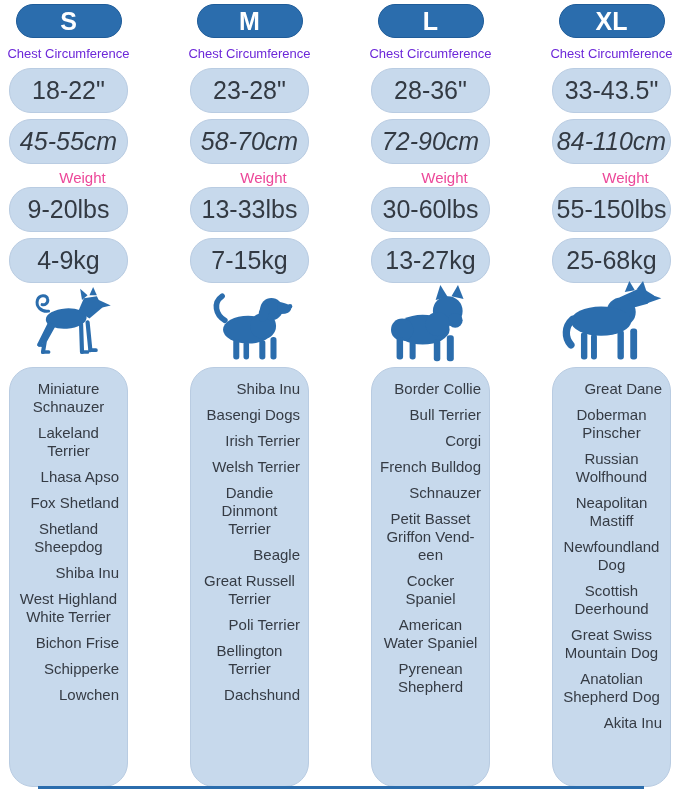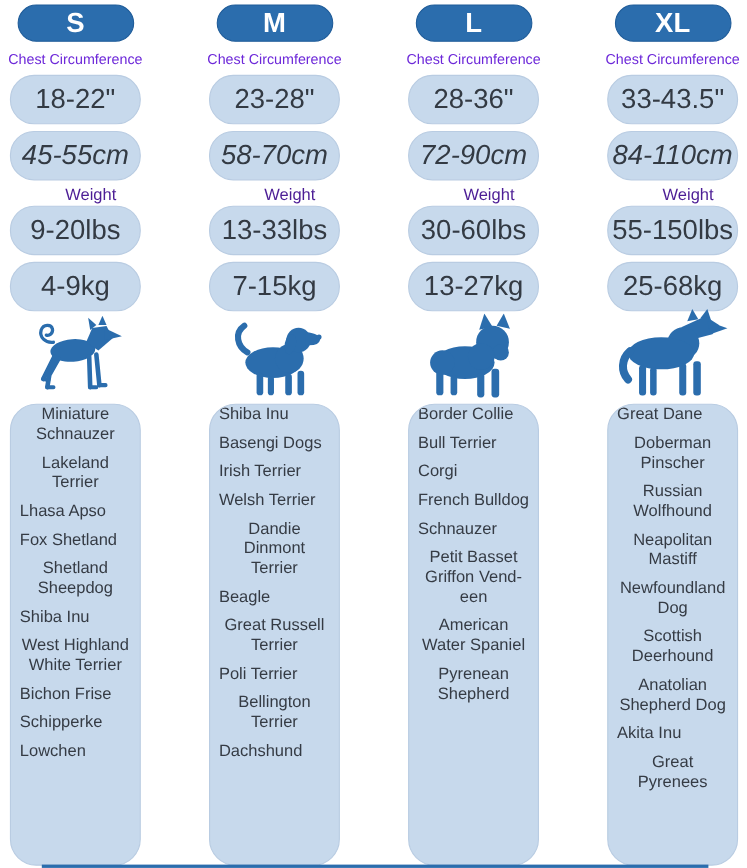--- a/index.html
+++ b/index.html
@@ -29,21 +29,21 @@
     font-size:25px;font-weight:bold;
     display:flex;align-items:center;justify-content:center;
     line-height:1;
   }
   .chest-label{
     margin-top:8px;height:16px;line-height:16px;
     font-size:13px;color:#6d28d9;white-space:nowrap;
   }
   .weight-label{
     margin-top:5px;height:18px;line-height:18px;
-    font-size:15px;color:#4c1d95;margin-left:28px;
+    font-size:15px;color:#ec4899;margin-left:28px;
   }
   .value-pill{
     width:119px;height:45px;
     box-sizing:border-box;
     background:#c7d9ec;
     border:1px solid #b9cce2;
     border-radius:22px;
     color:#333a43;
     font-size:25px;
     display:flex;align-items:center;justify-content:center;
@@ -56,22 +56,22 @@
     display:flex;align-items:flex-end;justify-content:center;
     overflow:visible;
   }
   .breed-panel{
     margin-top:2px;margin-bottom:2px;
     width:119px;flex:1 1 auto;
     box-sizing:border-box;
     background:#c7d9ec;
     border:1px solid #b9cce2;
     border-radius:24px;
-    padding:0 8px;
-    display:flex;flex-direction:column;align-items:flex-start;
+    padding:12px 8px;
+    display:flex;flex-direction:column;align-items:flex-end;
     overflow:hidden;
   }
   .breed{
     font-size:15px;line-height:1.2;
     color:#353b44;text-align:center;
     margin-bottom:8px;
   }
   .bottom-crop-bar{
     position:absolute;left:38px;bottom:0;
     width:606px;height:3px;
@@ -190,20 +190,21 @@
         </g>
       </svg>
     </div>
     <div class="breed-panel">
       <div class="breed">Border Collie</div>
       <div class="breed">Bull Terrier</div>
       <div class="breed">Corgi</div>
       <div class="breed">French Bulldog</div>
       <div class="breed">Schnauzer</div>
       <div class="breed">Petit Basset Griffon Vend-een</div>
+      <div class="breed">Cocker Spaniel</div>
       <div class="breed">American Water Spaniel</div>
       <div class="breed">Pyrenean Shepherd</div>
     </div>
   </div>
 
   <div class="col">
     <div class="size-pill">
         <span>XL</span>
       </div>
     <div class="chest-label">Chest Circumference</div>
@@ -229,20 +230,20 @@
         </g>
       </svg>
     </div>
     <div class="breed-panel">
       <div class="breed">Great Dane</div>
       <div class="breed">Doberman Pinscher</div>
       <div class="breed">Russian Wolfhound</div>
       <div class="breed">Neapolitan Mastiff</div>
       <div class="breed">Newfoundland Dog</div>
       <div class="breed">Scottish Deerhound</div>
+      <div class="breed">Great Swiss Mountain Dog</div>
       <div class="breed">Anatolian Shepherd Dog</div>
       <div class="breed">Akita Inu</div>
-      <div class="breed">Great Pyrenees</div>
     </div>
   </div>
 
   <div class="bottom-crop-bar"></div>
 </div>
 
 </body></html>

